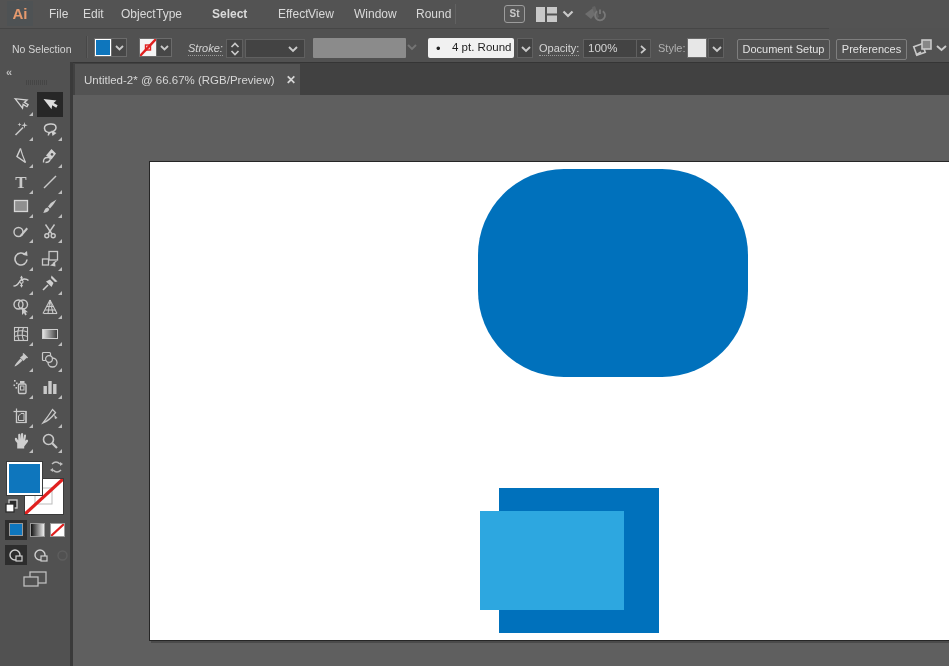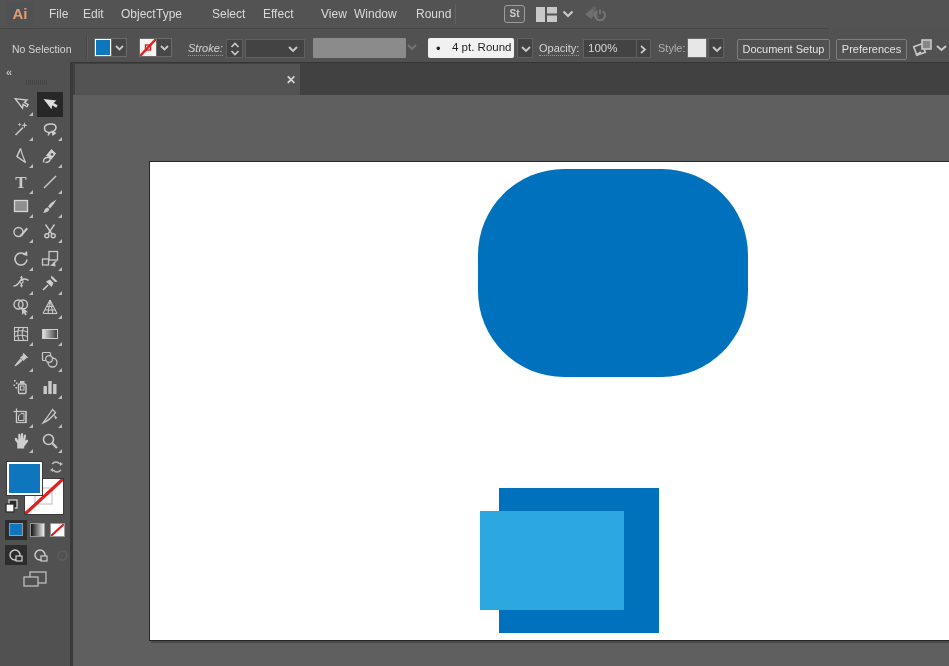--- a/index.html
+++ b/index.html
@@ -42,23 +42,23 @@
   #lightrect{left:407px;top:416px;width:144px;height:99px;background:#2da7e0;}
 </style>
 </head>
 <body>
 <div id="menubar" class="abs">
   <div id="ailogo" class="abs">Ai</div>
   <span class="abs mi" style="left:49px;">File</span>
   <span class="abs mi" style="left:83px;">Edit</span>
   <span class="abs mi" style="left:121px;text-align:center;">Object</span>
   <span class="abs mi" style="left:156px;">Type</span>
-  <span class="abs mi" style="left:212px;">Select</span>
-  <span class="abs mi" style="left:263px;">Effect</span>
-  <span class="abs mi" style="left:308px;margin-left:13px;">View</span>
+  <span class="abs mi" style="left:212px;font-weight:bold;">Select</span>
+  <span class="abs mi" style="left:278px;">Effect</span>
+  <span class="abs mi" style="left:308px;">View</span>
   <span class="abs mi" style="left:354px;">Window</span>
   <span class="abs mi" style="left:416px;">Round</span>
   <div class="abs" style="left:455px;top:4px;width:1px;height:20px;background:#616161;"></div>
   <div class="abs badge" style="left:467px;margin-top:48px;">Br</div>
   <div class="abs badge" style="left:504px;">St</div>
   <svg class="abs" style="left:536px;top:7px;" width="21" height="15">
     <rect x="0" y="0" width="9" height="15" fill="#c9c9c9"></rect>
     <rect x="11" y="0" width="10" height="6.5" fill="#c9c9c9"></rect>
     <rect x="11" y="8.5" width="10" height="6.5" fill="#c9c9c9"></rect>
   </svg>
@@ -155,20 +155,21 @@
     <rect x="10" y="2" width="9" height="9" fill="#878787" stroke="#c9c9c9" stroke-width="1.6"></rect>
     <path d="M4 17 L9 14" stroke="#c9c9c9" stroke-width="1.6"></path>
   </svg>
   <svg class="abs" style="left:936px;top:16px;" width="11" height="7" viewBox="0 0 11 7">
       <path d="M1 1 L5.5 5 L10 1" fill="none" stroke="#c9c9c9" stroke-width="1.9"></path>
     </svg>
 </div>
 
 <div id="tabbar" class="abs">
   <div id="tab" class="abs">
+    <span id="tabtext" class="abs">Untitled-2* @ 66.67% (RGB/Preview)</span>
     <span id="tabx" class="abs">✕</span>
   </div>
 </div>
 
 <div id="canvas" class="abs">
   <div id="artboard" class="abs"></div>
   <div id="blob" class="abs"></div>
   <div id="darkrect" class="abs"></div>
   <div id="lightrect" class="abs"></div>
 </div>

